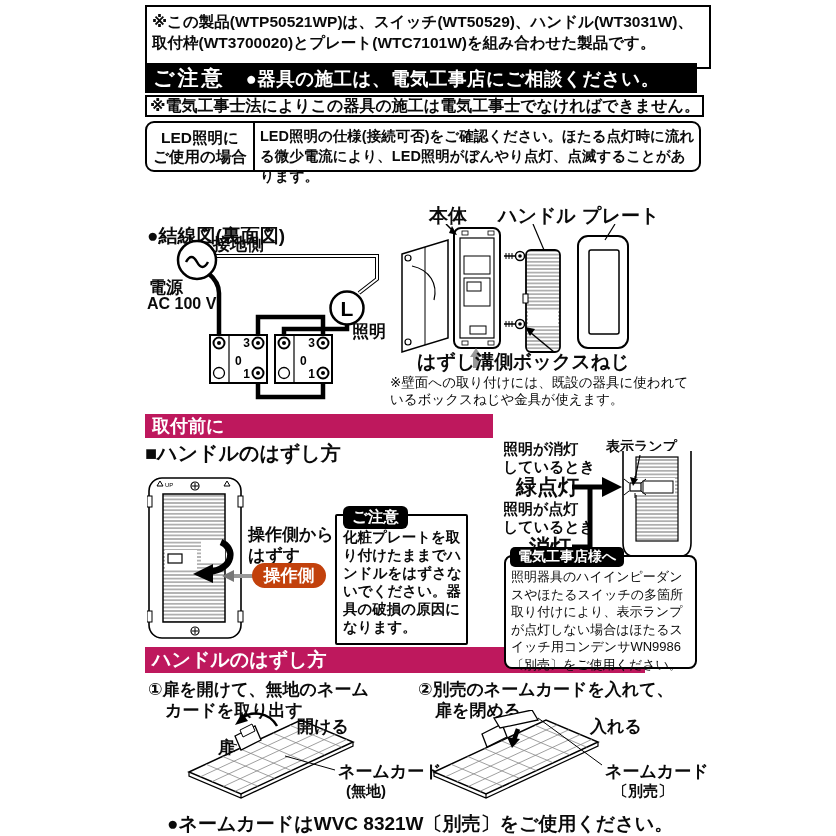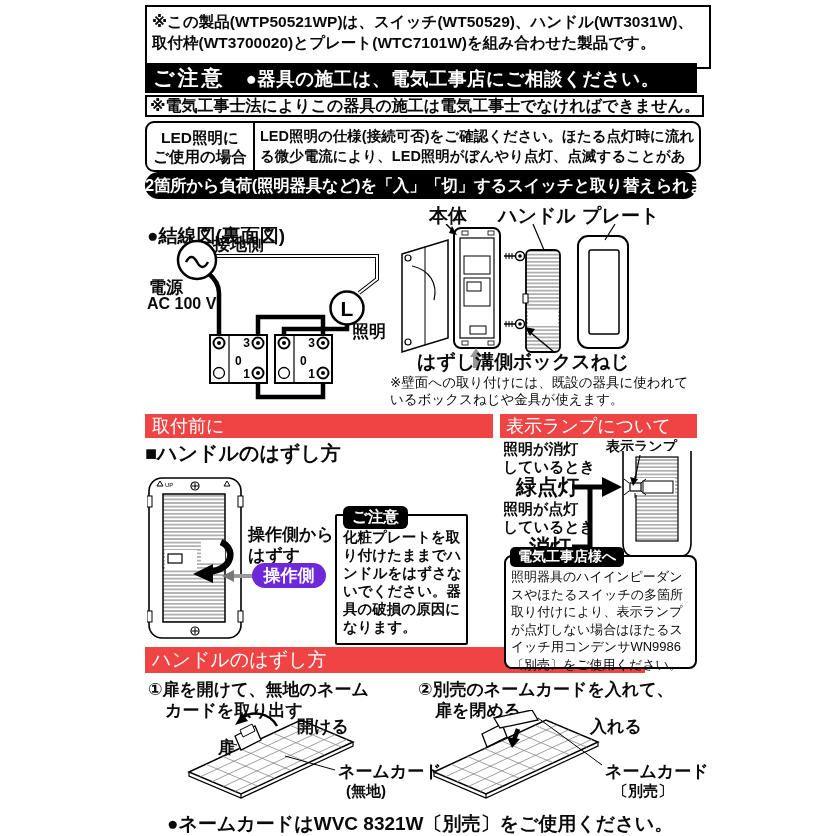--- a/index.html
+++ b/index.html
@@ -1,27 +1,27 @@
 <!DOCTYPE html>
 <html><head>
 <meta charset="utf-8">
 <style>
   html,body{margin:0;padding:0;background:#fff;}
   #page{position:relative;width:836px;height:836px;background:#fff;overflow:hidden;
         font-family:"Liberation Sans","DejaVu Sans",sans-serif;color:#0a0a0a;}
   .abs{position:absolute;}
   .b{font-weight:bold;}
   .sb{font-weight:600;}
-  .bar{background:#ef4444;color:#fff;font-weight:normal;}
+  .bar{background:#be185d;color:#fff;font-weight:bold;}
   .blackbox{background:#000;color:#fff;font-weight:bold;}
   .border2{border:2px solid #000;}
   .nowrap{white-space:nowrap;}
   svg{display:block;}
   svg text{font-family:"Liberation Sans","DejaVu Sans",sans-serif;}
-  .badge-pill{background:#6d28d9;color:#fff;border-radius:13px;text-align:center;}
+  .badge-pill{background:#c2410c;color:#fff;border-radius:13px;text-align:center;}
   .tag{background:#000;color:#fff;border-radius:6px;padding:1px 9px;font-weight:bold;}
   .tri-left{width:0;height:0;border-top:6px solid transparent;border-bottom:6px solid transparent;border-right:12px solid #777;}
 </style>
 </head>
 <body>
 
 <div id="page">
 
   <div class="abs border2 sb" style="left:145px;top:5px;width:552px;height:52px;font-size:15.5px;line-height:21px;padding:4px 5px;">※この製品(WTP50521WP)は、スイッチ(WT50529)、ハンドル(WT3031W)、取付枠(WT3700020)とプレート(WTC7101W)を組み合わせた製品です。</div>
 
@@ -33,21 +33,20 @@
   <div class="abs border2 b nowrap" style="left:145px;top:95px;width:552px;height:18px;font-size:16px;line-height:18px;padding-left:3px;">※電気工事士法によりこの器具の施工は電気工事士でなければできません。</div>
 
   <div class="abs" style="left:145px;top:121px;width:552px;height:47px;border:2.5px solid #000;border-radius:9px;display:flex;">
     <div style="width:106px;border-right:2px solid #000;display:flex;flex-direction:column;align-items:center;justify-content:center;font-size:15.5px;font-weight:bold;line-height:19px;">
       <span>LED照明に</span>
       <span>ご使用の場合</span>
     </div>
     <div style="flex:1;font-size:14.5px;font-weight:600;line-height:20px;padding:3px 4px 0 5px;">LED照明の仕様(接続可否)をご確認ください。ほたる点灯時に流れる微少電流により、LED照明がぼんやり点灯、点滅することがあります。</div>
   </div>
 
-  <div class="abs blackbox nowrap" style="left:145px;top:172px;width:552px;height:27px;border-radius:14px;font-size:16.5px;line-height:27px;text-align:center;letter-spacing:-0.3px;">2箇所から負荷(照明器具など)を「入」「切」するスイッチと取り替えられます。</div>
 
   <div class="abs b nowrap" style="left:147px;top:203px;font-size:19px;margin-top:20px;">●結線図(裏面図)</div>
 
   <svg class="abs" style="left:150px;top:227px;" width="255" height="185" viewBox="0 0 255 185">
     <path d="M66,29 H227 V52 L209,66" stroke="#000" stroke-width="4" fill="none"></path>
     <path d="M66,29 H227 V52 L209,66" stroke="#fff" stroke-width="2" fill="none"></path>
     <path d="M58,46 Q69,55 69,66 V112" stroke="#000" stroke-width="4.5" fill="none"></path>
     <path d="M197,98 V102 H134 V112" stroke="#000" stroke-width="4.5" fill="none"></path>
     <path d="M108,113 V90 H173 V113" stroke="#000" stroke-width="4.5" fill="none"></path>
     <path d="M108,151 V170 H173 V151" stroke="#000" stroke-width="4.5" fill="none"></path>
@@ -210,21 +209,20 @@
 
   <div class="abs" style="left:232px;top:574px;width:22px;height:4px;background:#999;"></div>
   <div class="abs tri-left" style="left:222px;top:570px;"></div>
   <div class="abs badge-pill b nowrap" style="left:252px;top:563px;width:74px;height:25px;font-size:17px;line-height:25px;">操作側</div>
 
   <div class="abs" style="left:335px;top:514px;width:133px;height:131px;border:2px solid #000;border-radius:2px;box-sizing:border-box;">
     <div class="abs sb" style="left:6px;top:12px;width:120px;font-size:14.5px;line-height:18px;">化粧プレートを取り付けたままでハンドルをはずさないでください。器具の破損の原因になります。</div>
   </div>
   <div class="abs tag nowrap" style="left:343px;top:506px;font-size:15.5px;">ご注意</div>
 
-  <div class="abs bar nowrap" style="left:500px;top:414px;width:197px;height:24px;font-size:18px;line-height:24px;padding-left:6px;box-sizing:border-box;">表示ランプについて</div>
 
   <div class="abs sb" style="left:503px;top:440px;font-size:15px;line-height:17.5px;">
     <div>照明が消灯</div>
     <div>しているとき</div>
   </div>
   <div class="abs b nowrap" style="left:516px;top:473px;font-size:21px;">緑点灯</div>
   <div class="abs sb" style="left:503px;top:500px;font-size:15px;line-height:17.5px;">
     <div>照明が点灯</div>
     <div>しているとき</div>
   </div>

